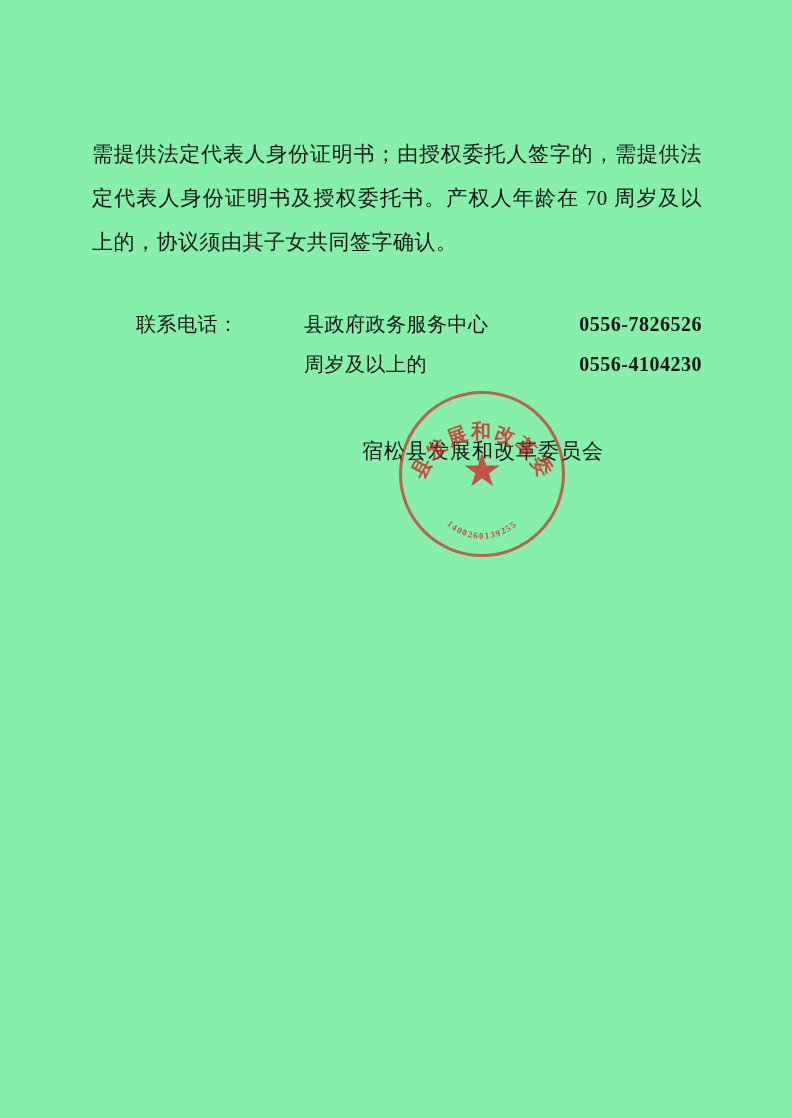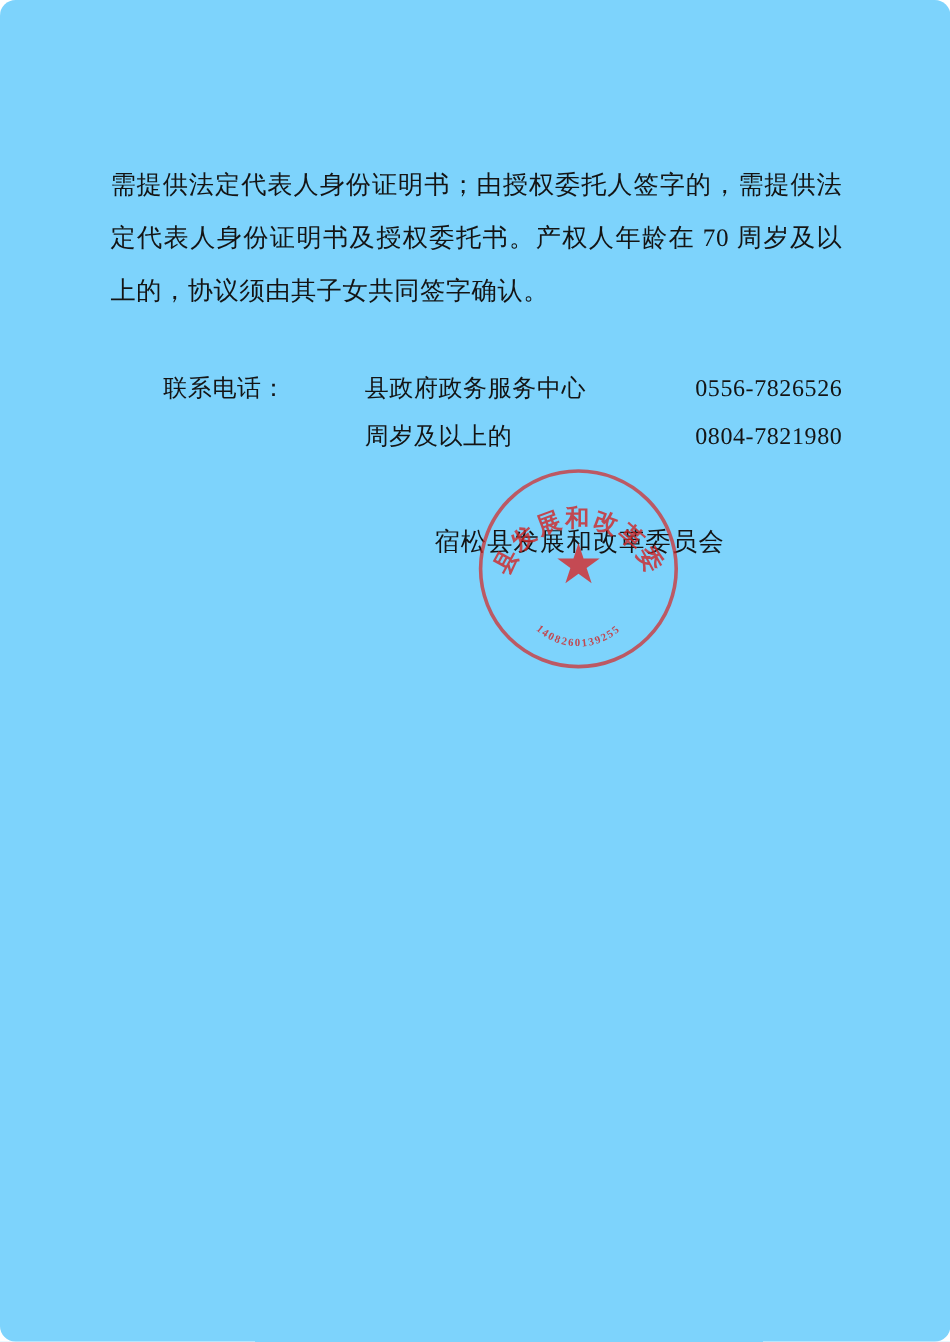--- a/index.html
+++ b/index.html
@@ -12,22 +12,21 @@
     height: 1118px;
     position: relative;
     font-family: "Liberation Serif", "DejaVu Serif", serif;
     color: #1a1a1a;
     overflow: hidden;
   }
 
   .page {
     position: absolute;
     inset: 0;
-    background: #7dd3fc;
-    border-radius: 13px;
+    background: #86efac;
   }
 
   .doc-body {
     position: absolute;
     left: 92px;
     top: 132px;
     width: 610px;
   }
 
   .para {
@@ -65,20 +64,21 @@
 
   .contact-org {
     display: inline-block;
     width: 210px;
     white-space: nowrap;
   }
 
   .contact-phone {
     white-space: nowrap;
     font-family: "Liberation Serif", "DejaVu Serif", serif;
+    font-weight: bold;
   }
 
   .signature-block {
     margin-top: 46px;
     padding-left: 270px;
     position: relative;
   }
 
   .sig-line {
     font-size: 21px;
@@ -149,21 +149,21 @@
 
       <div class="contact-row">
         <span class="contact-label">联系电话：</span>
         <span class="contact-org">县政府政务服务中心</span>
         <span class="contact-phone">0556-7826526</span>
       </div>
 
       <div class="contact-row">
         <span class="contact-label spacer">联系电话：</span>
         <span class="contact-org">周岁及以上的</span>
-        <span class="contact-phone">0804-7821980</span>
+        <span class="contact-phone">0556-4104230</span>
       </div>
 
     </div>
 
     <div class="signature-block">
       <div class="sig-line">宿松县发展和改革委员会</div>
     </div>
 
   </div>
 

